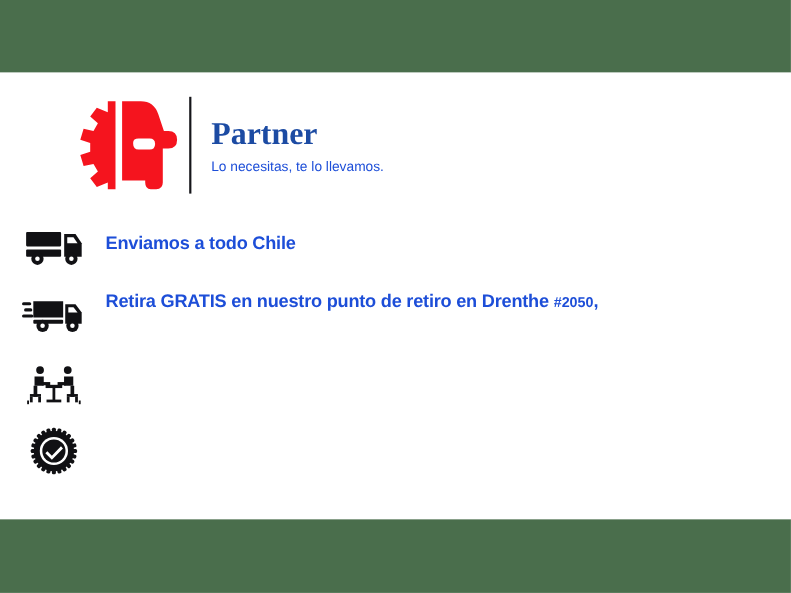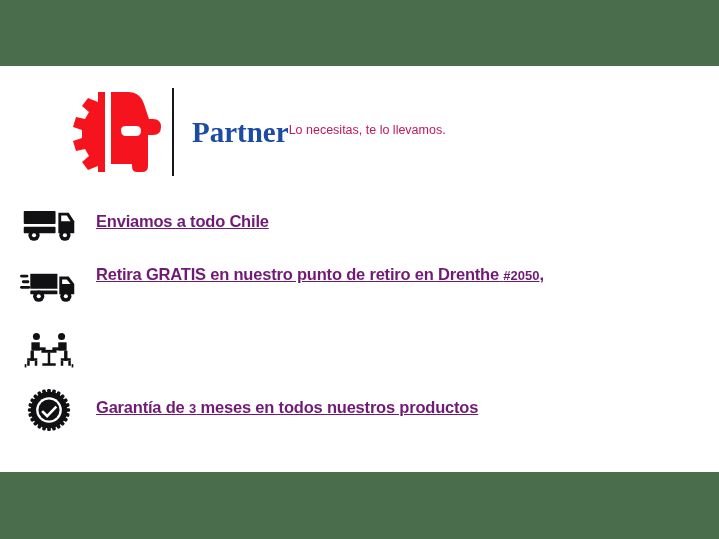--- a/index.html
+++ b/index.html
@@ -55,38 +55,38 @@
   }
   .logo-divider {
     width: 2px;
     height: 88px;
     background: #16161a;
     margin: 0 18px 0 6px;
     flex: none;
   }
   .logo-text {
     display: flex;
-    flex-direction: row;
+    flex-direction: column;
     justify-content: center;
   }
   .brand-line {
     font-family: "Liberation Serif", "DejaVu Serif", serif;
     font-weight: bold;
     font-size: 29px;
     line-height: 31px;
     color: #1c4ba3;
     letter-spacing: 0px;
     white-space: nowrap;
   }
   .tagline {
     margin-top: 6px;
     font-family: "Liberation Sans", sans-serif;
     font-size: 12.5px;
     line-height: 14px;
-    color: #be185d;
+    color: #1d4ed8;
     white-space: nowrap;
   }
 
   
   .features {
     position: absolute;
     left: 0;
     top: 136px;
     width: 719px;
   }
@@ -110,25 +110,24 @@
     justify-content: center;
   }
   .feature-icon svg { display: block; }
 
   .feature-text {
     margin-left: 16px;
     font-family: "Liberation Sans", sans-serif;
     font-weight: bold;
     font-size: 16.5px;
     line-height: 22px;
-    color: #701a75;
+    color: #1d4ed8;
     letter-spacing: -0.2px;
     padding-top: 8px;
     white-space: nowrap;
-    text-decoration: underline;
   }
   .feature-text.two-line { padding-top: 0px; }
   .feature-text .small-num {
     font-size: 13px;
     letter-spacing: 0px;
   }
   .tline { display: block; }
 </style>
 </head>
 <body>
@@ -271,18 +270,17 @@
                   <rect x="22" y="1" width="4" height="6" rx="1.5" transform="rotate(315 24 24)"></rect>
                   <rect x="22" y="1" width="4" height="6" rx="1.5" transform="rotate(345 24 24)"></rect>
                 </g>
               </g>
               <circle cx="24" cy="24" r="14" fill="#ffffff"></circle>
               <circle cx="24" cy="24" r="11.5" fill="#111114"></circle>
               <path d="M17.5 24.2 L22 28.6 L31 19.3 L33 21.4 L22 32.8 L15.5 26.3 Z" fill="#ffffff"></path>
             </g>
           </svg>
         </div>
-        <div class="feature-text"><span>Garantía de </span><span class="small-num">3</span><span> meses en todos nuestros productos</span></div>
       </div>
 
     </div>
   </div>
 </div>
 
 </body></html>

